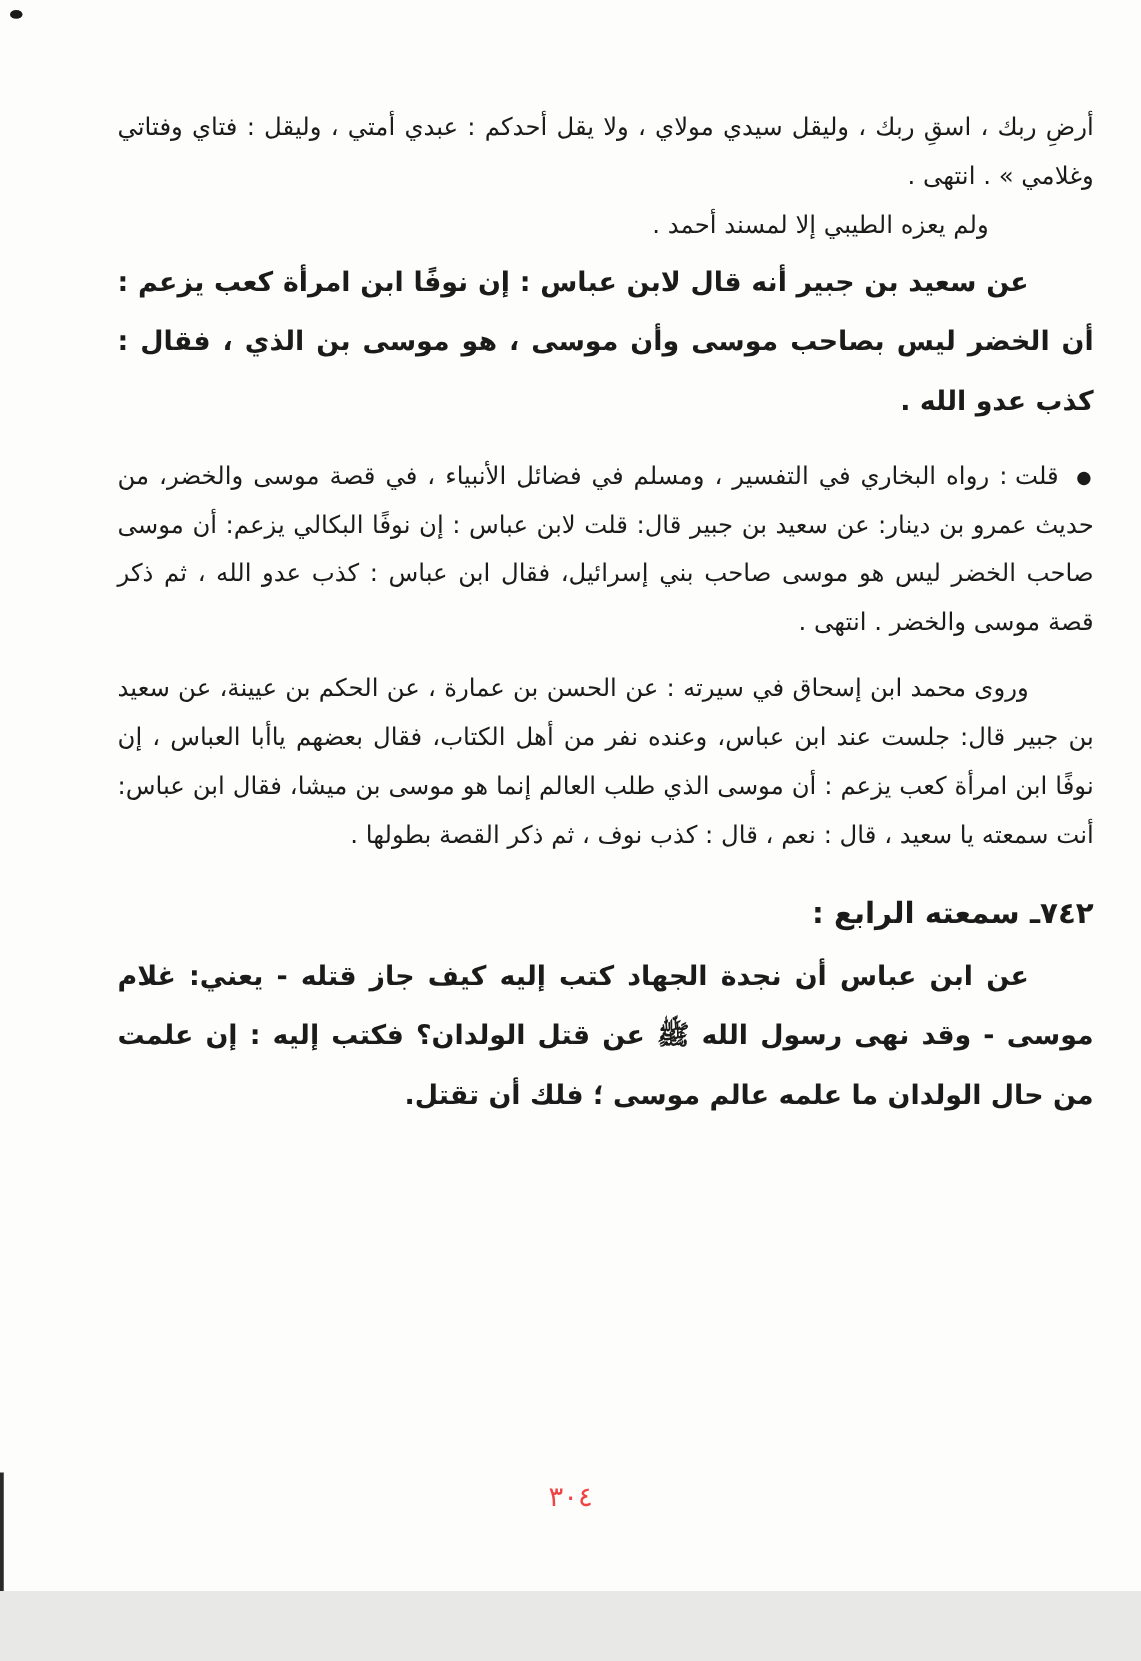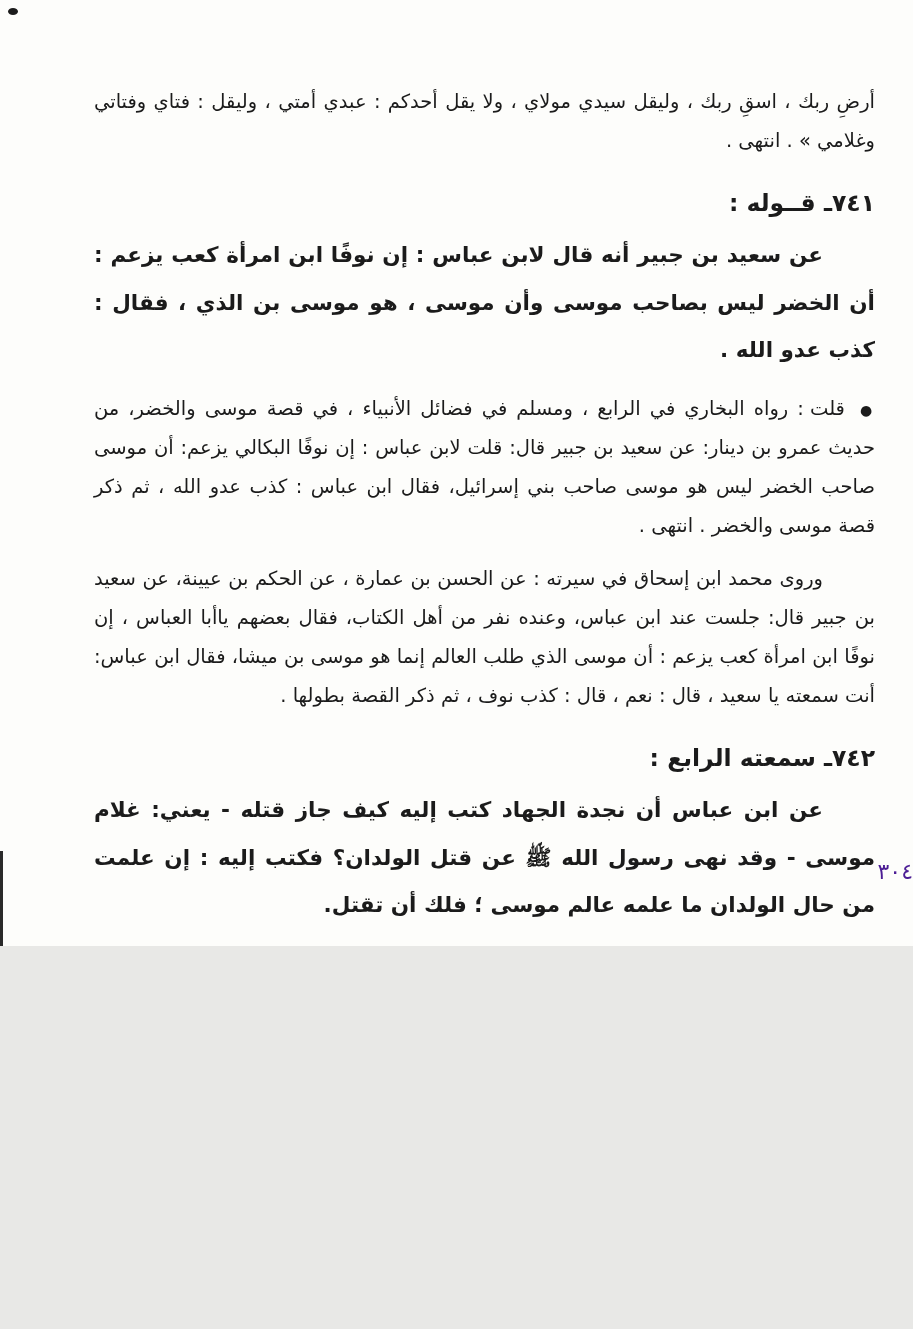--- a/index.html
+++ b/index.html
@@ -3,21 +3,21 @@
 <meta charset="utf-8">
 <style>
   html, body {
     margin: 0;
     padding: 0;
     background: #e8e8e6;
   }
   .page {
     position: relative;
     width: 913px;
-    height: 946px;
+    height: 1273px;
     margin: 0 auto;
     background: #fdfdfb;
     overflow: hidden;
     direction: rtl;
     font-family: "DejaVu Sans", sans-serif;
     color: #1b1b1b;
   }
   .text-block {
     position: absolute;
     top: 82px;
@@ -61,24 +61,24 @@
   .bullet {
     font-size: 14px;
     vertical-align: middle;
     padding-left: 6px;
   }
   .page-number {
     position: absolute;
     bottom: 62px;
     left: 0;
     right: 0;
-    text-align: right;
+    text-align: center;
     font-size: 22px;
     letter-spacing: 2px;
-    color: #4c1d95;
+    color: #ef4444;
   }
   .scan-edge-artifact {
     position: absolute;
     left: 0;
     bottom: 0;
     width: 3px;
     height: 95px;
     background: #2a2a2a;
   }
   .scan-speck-artifact {
@@ -95,28 +95,28 @@
 <body>
 
 <div class="page">
 
   <span class="scan-speck-artifact"></span>
 
   <div class="text-block">
 
     <p class="body-par">أرضِ ربك ، اسقِ ربك ، وليقل سيدي مولاي ، ولا يقل أحدكم : عبدي أمتي ، وليقل : فتاي وفتاتي وغلامي » . انتهى .</p>
 
+    <p class="body-par attribution">ولم يعزه الطيبي إلا لمسند أحمد .</p>
 
-    <p class="heading">٧٤١ـ قــوله :</p>
 
     <p class="matn">عن سعيد بن جبير أنه قال لابن عباس : إن نوفًا ابن امرأة كعب يزعم : أن الخضر ليس بصاحب موسى وأن موسى ، هو موسى بن الذي ، فقال : كذب عدو الله .</p>
 
     <p class="commentary">
       <span class="bullet">●</span>
-      <span>قلت : رواه البخاري في الرابع ، ومسلم في فضائل الأنبياء ، في قصة موسى والخضر، من حديث عمرو بن دينار: عن سعيد بن جبير قال: قلت لابن عباس : إن نوفًا البكالي يزعم: أن موسى صاحب الخضر ليس هو موسى صاحب بني إسرائيل، فقال ابن عباس : كذب عدو الله ، ثم ذكر قصة موسى والخضر . انتهى .</span>
+      <span>قلت : رواه البخاري في التفسير ، ومسلم في فضائل الأنبياء ، في قصة موسى والخضر، من حديث عمرو بن دينار: عن سعيد بن جبير قال: قلت لابن عباس : إن نوفًا البكالي يزعم: أن موسى صاحب الخضر ليس هو موسى صاحب بني إسرائيل، فقال ابن عباس : كذب عدو الله ، ثم ذكر قصة موسى والخضر . انتهى .</span>
     </p>
 
     <p class="commentary indented">وروى محمد ابن إسحاق في سيرته : عن الحسن بن عمارة ، عن الحكم بن عيينة، عن سعيد بن جبير قال: جلست عند ابن عباس، وعنده نفر من أهل الكتاب، فقال بعضهم ياأبا العباس ، إن نوفًا ابن امرأة كعب يزعم : أن موسى الذي طلب العالم إنما هو موسى بن ميشا، فقال ابن عباس: أنت سمعته يا سعيد ، قال : نعم ، قال : كذب نوف ، ثم ذكر القصة بطولها .</p>
 
     <p class="heading">٧٤٢ـ سمعته الرابع :</p>
 
     <p class="matn">عن ابن عباس أن نجدة الجهاد كتب إليه كيف جاز قتله - يعني: غلام موسى - وقد نهى رسول الله ﷺ عن قتل الولدان؟ فكتب إليه : إن علمت من حال الولدان ما علمه عالم موسى ؛ فلك أن تقتل.</p>
 
 
   </div>

